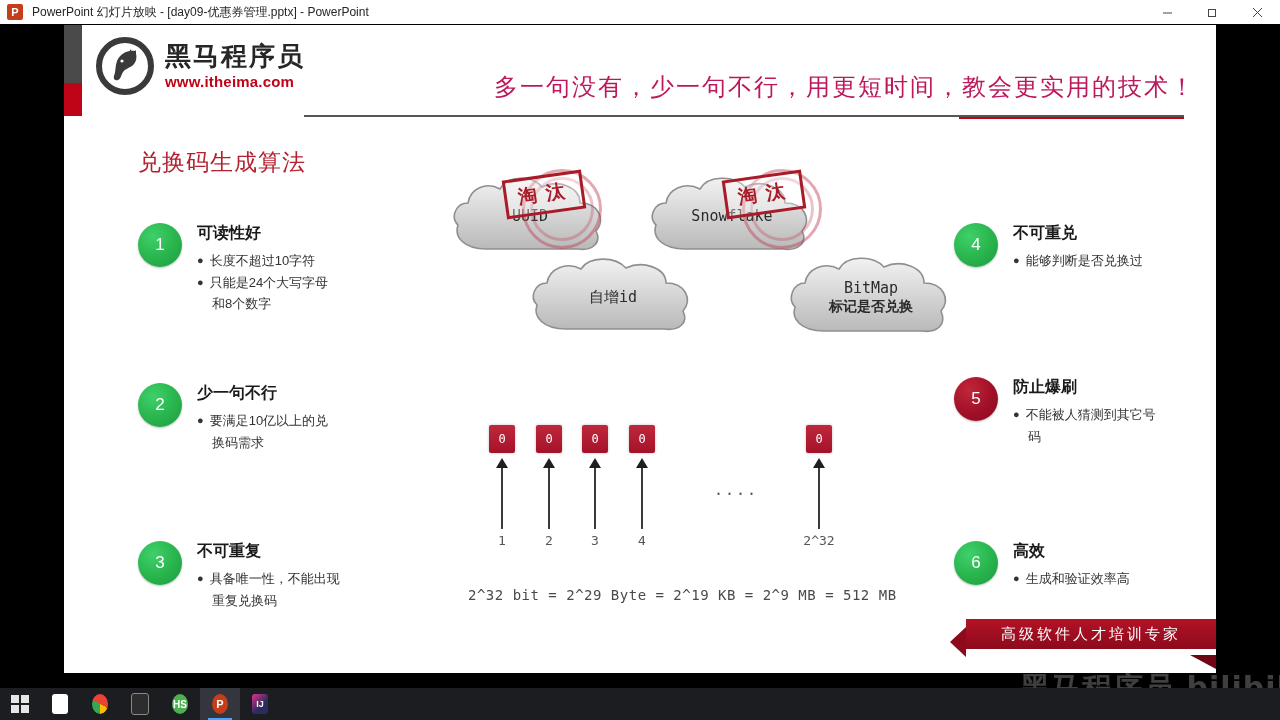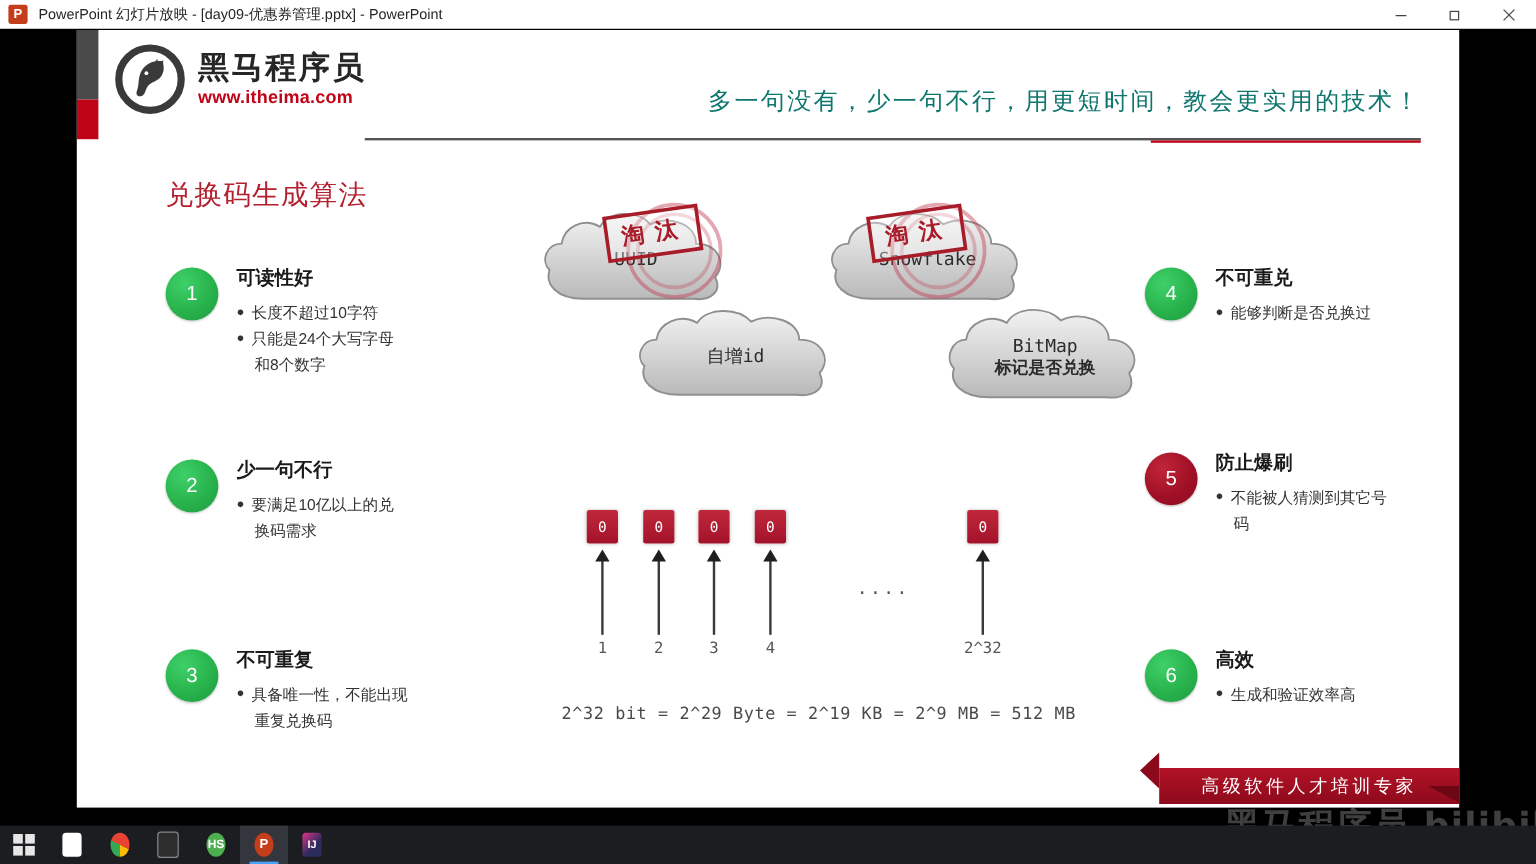--- a/index.html
+++ b/index.html
@@ -53,21 +53,21 @@
     border:6px solid #3a3a3a;box-sizing:border-box;position:relative;flex:none;
     background:#fff;
   }
   .logo-mark svg{position:absolute;left:7px;top:6px;}
   .logo-text{margin-left:11px;}
   .logo-cn{font-size:26px;font-weight:bold;color:#262626;letter-spacing:2px;line-height:1.1;}
   .logo-url{font-size:15px;font-weight:bold;color:#c00418;letter-spacing:.2px;margin-top:2px;}
 
   .tagline{
     position:absolute;left:430px;top:46px;width:690px;
-    text-align:right;font-size:20px;color:#0f766e;letter-spacing:2px;
+    text-align:right;font-size:24px;color:#be185d;letter-spacing:2px;
     font-family:"DejaVu Serif","Liberation Serif",serif;
     white-space:nowrap;
   }
   .hr-gray{position:absolute;left:240px;top:90px;width:880px;height:2px;background:#555;}
   .hr-red{position:absolute;left:895px;top:92px;width:225px;height:2px;background:#c00418;}
 
   .slide-title{
     position:absolute;left:74px;top:122px;
     font-size:23px;font-weight:normal;color:#b3202f;letter-spacing:1px;
   }
@@ -141,21 +141,21 @@
     position:absolute;font-size:15px;color:#555;letter-spacing:2px;
     font-family:"DejaVu Sans Mono","Liberation Mono",monospace;
   }
   .formula{
     position:absolute;font-size:14px;color:#4a4a4a;letter-spacing:.5px;
     font-family:"DejaVu Sans Mono","Liberation Mono",monospace;
   }
 
   
   .ribbon{
-    position:absolute;right:0;bottom:3px;width:250px;height:30px;
+    position:absolute;right:0;bottom:24px;width:250px;height:30px;
     background:linear-gradient(180deg,#b31226 0%,#8d0a1c 100%);
     display:flex;align-items:center;justify-content:center;
     color:#fff;font-size:15px;letter-spacing:3px;
     font-family:"DejaVu Serif","Liberation Serif",serif;
   }
   .ribbon-tail{
     position:absolute;right:250px;bottom:16px;
     width:0;height:0;
     border-top:15px solid transparent;border-bottom:15px solid transparent;
     border-right:16px solid #8d0a1c;
@@ -326,21 +326,21 @@
               <stop offset="100%" stop-color="#b9b9b9"></stop>
             </linearGradient>
           </defs>
         <path d="M40 78 C18 78 8 66 12 54 C4 46 10 32 22 32 C24 18 40 10 54 18 C62 4 86 4 96 16 C112 8 134 16 134 32 C152 32 160 48 150 60 C156 72 146 80 132 78 Z" fill="url(#cg1)" stroke="#8f8f8f" stroke-width="1.6"></path>
       </svg>
       <div class="cloud-label">
         <span>UUID</span>
       </div>
     </div>
 
-    <div class="cloud" style="left:620px;top:146px;width:178px;height:90px;">
+    <div class="cloud" style="left:579px;top:146px;width:178px;height:90px;">
       <svg width="178" height="90" viewBox="0 0 178 90">
         <defs>
             <linearGradient id="cg2" x1="0" y1="0" x2="0" y2="1">
           <stop offset="0%" stop-color="#f2f2f2"></stop>
               <stop offset="100%" stop-color="#b9b9b9"></stop>
             </linearGradient>
           </defs>
         <path d="M42 78 C19 78 9 66 13 54 C5 46 11 32 23 32 C25 18 42 10 57 18 C65 4 91 4 102 16 C119 8 142 16 142 32 C161 32 169 48 159 60 C165 72 155 80 140 78 Z" fill="url(#cg2)" stroke="#8f8f8f" stroke-width="1.6"></path>
       </svg>
       <div class="cloud-label">

